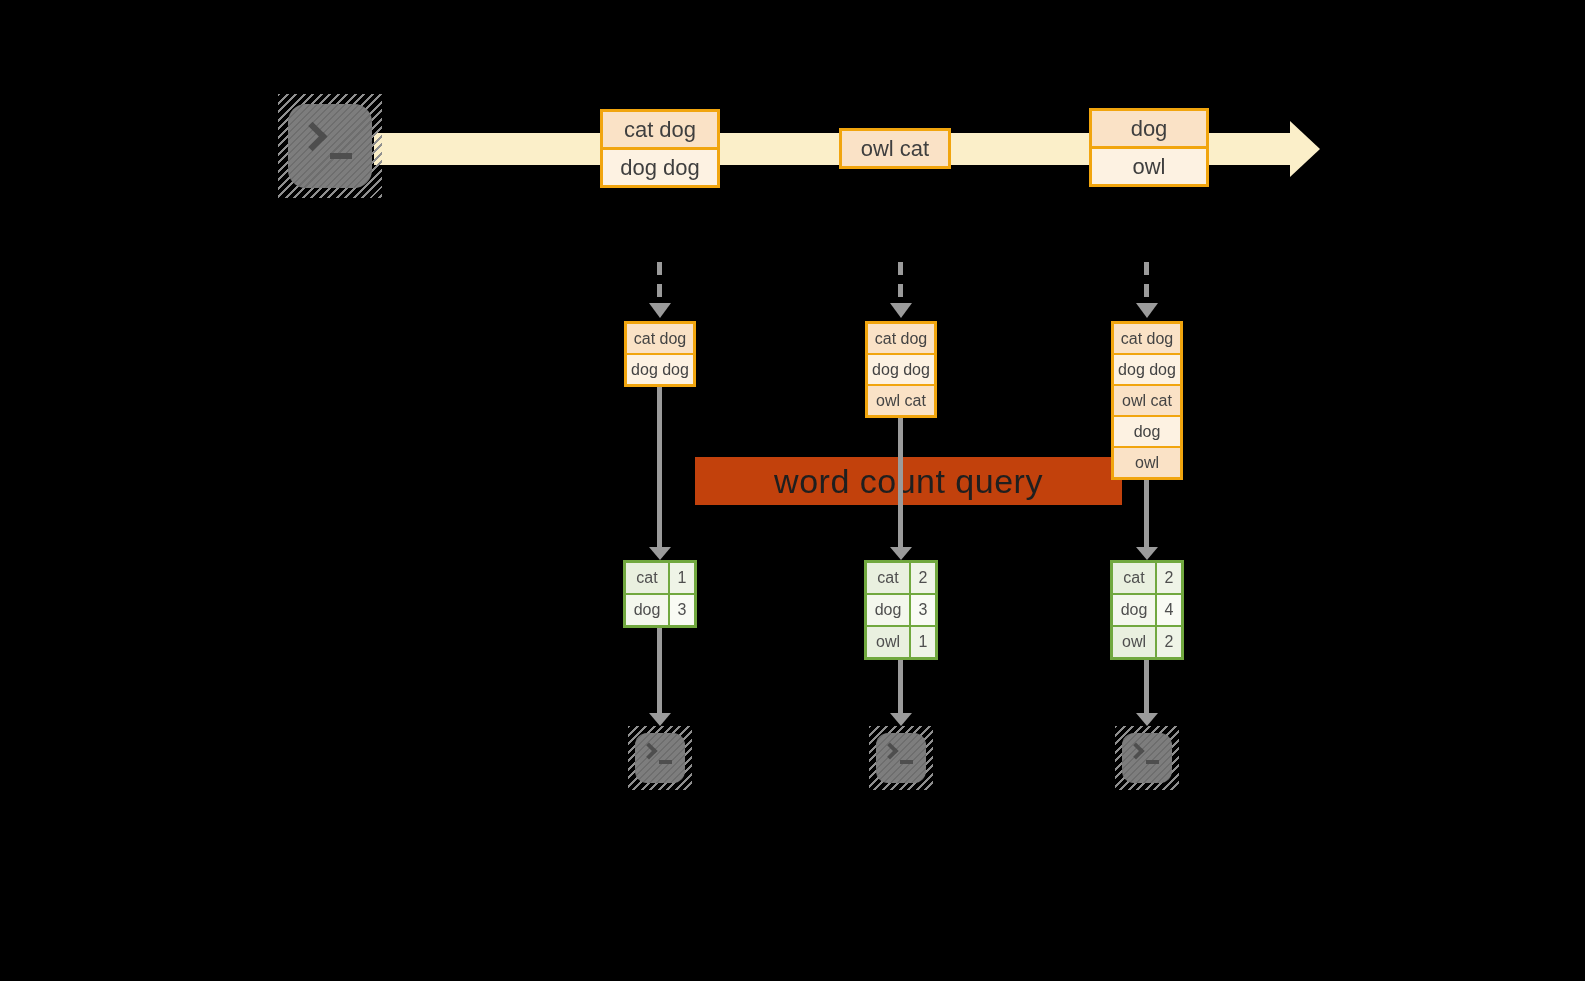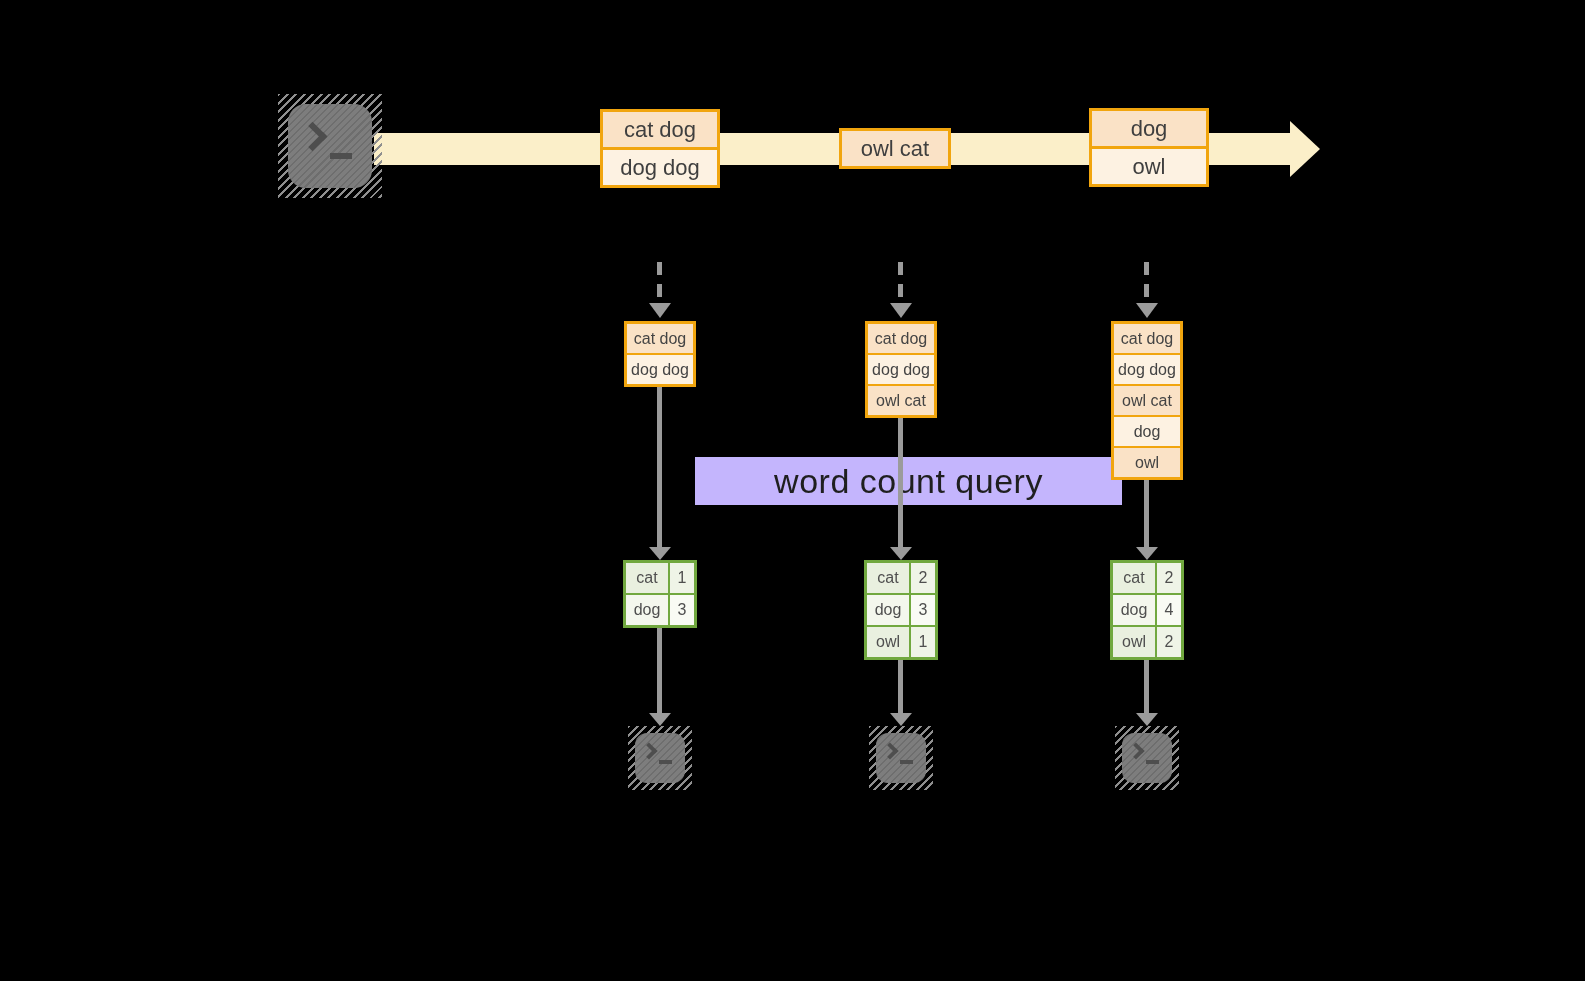--- a/index.html
+++ b/index.html
@@ -45,21 +45,21 @@
   
   .dash-line{position:absolute;width:5px;height:41px;z-index:2;
         background:repeating-linear-gradient(180deg,var(--c-arrow-gray,#9b9b9b) 0 13px,transparent 13px 22px);}
   .solid-line{position:absolute;width:5px;background:var(--c-arrow-gray,#9b9b9b);z-index:2;}
   .ahead{position:absolute;width:0;height:0;z-index:2;
         border-left:11px solid transparent;border-right:11px solid transparent;
         border-top:15px solid var(--c-arrow-gray,#9b9b9b);}
   .ahead.sm{border-left-width:11px;border-right-width:11px;border-top-width:13px;}
 
   
-  .qbox{position:absolute;left:695px;top:457px;width:427px;height:48px;background:#c4b5fd;z-index:1;
+  .qbox{position:absolute;left:695px;top:457px;width:427px;height:48px;background:#c2410c;z-index:1;
         text-align:center;line-height:48px;font-size:34px;color:#1f1f1f;letter-spacing:.5px;}
 
   
   .gtable{position:absolute;box-sizing:border-box;width:74px;border:3px solid var(--c-table-border,#71A83F);z-index:4;}
   .trow{display:flex;height:30px;}
   .trow + .trow{border-top:2px solid var(--c-table-border,#71A83F);}
   .wcell{width:42px;line-height:30px;text-align:center;font-size:16px;color:#4f4f4f;
         background:var(--c-table-cell-fill,#E9F0DF);border-right:2px solid var(--c-table-border,#71A83F);}
   .ncell{flex:1;line-height:30px;text-align:center;font-size:16px;color:#4f4f4f;
         background:var(--c-table-num-fill,#EFF4E7);}

